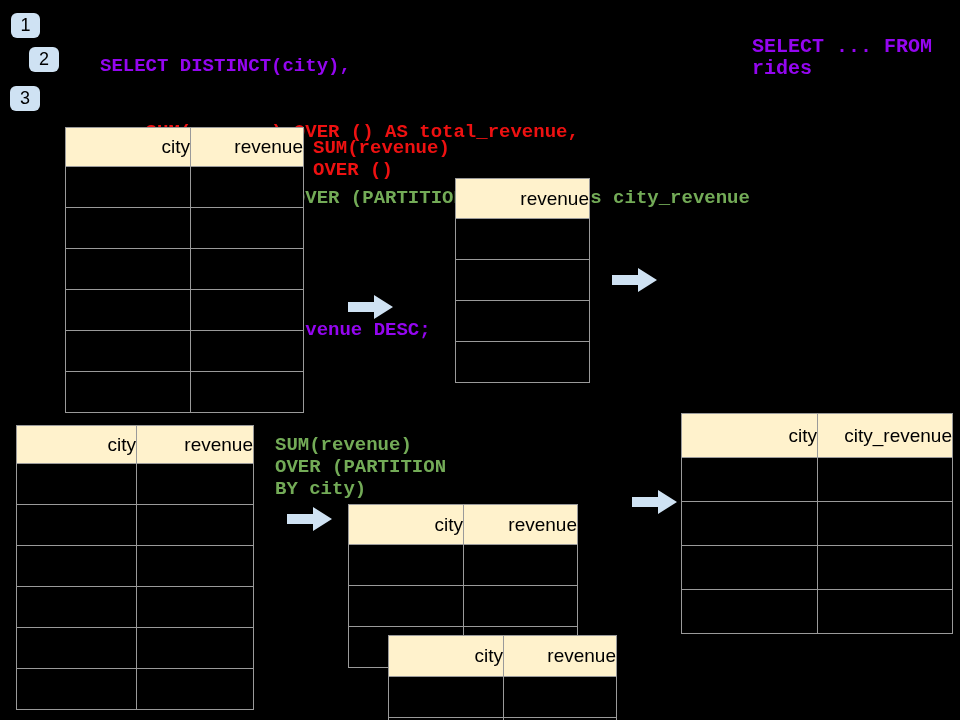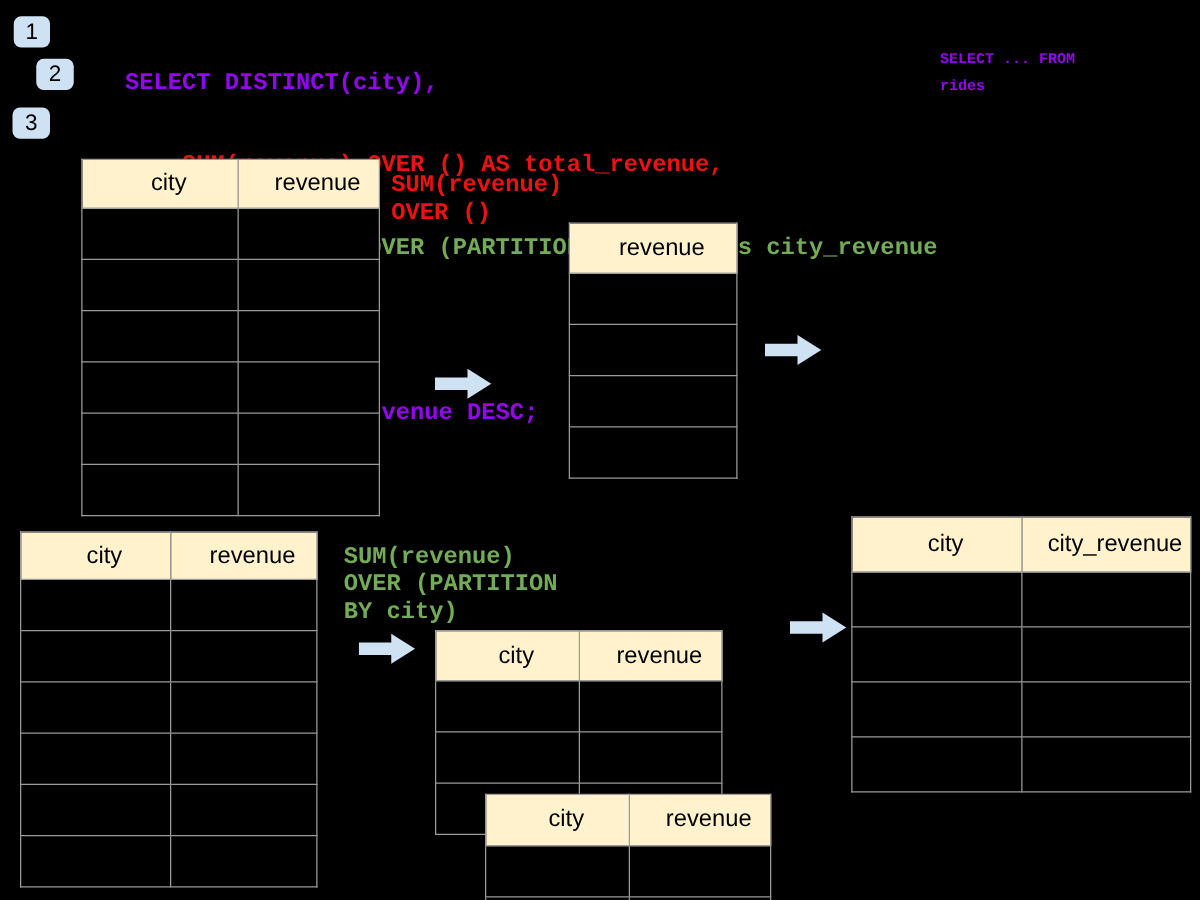--- a/index.html
+++ b/index.html
@@ -26,37 +26,37 @@
   #badge-3 { left: 10px; top: 86px;  width: 30px; height: 25px; }
 
   
   .code { font-family: "Liberation Mono", monospace; font-weight: bold; white-space: pre; }
   #sql-block { left: 100px; top: 11px; font-size: 19px; line-height: 22px; }
   .c-purple { color: #9406F0; }
   .c-red    { color: #EE1111; }
   .c-green  { color: #73AB57; }
 
   
-  #ann-select-from { left: 752px; top: 36px;  font-size: 12px; line-height: 22px; }
+  #ann-select-from { left: 752px; top: 36px;  font-size: 20px; line-height: 22px; }
   #ann-sum-over    { left: 313px; top: 137px; font-size: 19px; line-height: 22px; }
   #ann-partition   { left: 275px; top: 434px; font-size: 19px; line-height: 22px; }
 
   
   table {
     position: absolute;
     border-collapse: collapse;
     table-layout: fixed;
     background: #000;
   }
   th {
     background: #FFF2CC;
     color: #000;
     font: 19px "Liberation Sans", sans-serif;
     font-weight: normal;
-    text-align: center;
+    text-align: right;
     padding: 0 0 0 14px;
     border: 1px solid #9A9A9A;
   }
   td { border: 1px solid #9A9A9A; padding: 0; }
 
   #table-source-top       { left: 65px;  top: 127px; }
   #table-source-top th    { height: 38px; }
   #table-source-top td    { height: 40px; }
 
   #table-total-result     { left: 455px; top: 178px; }

